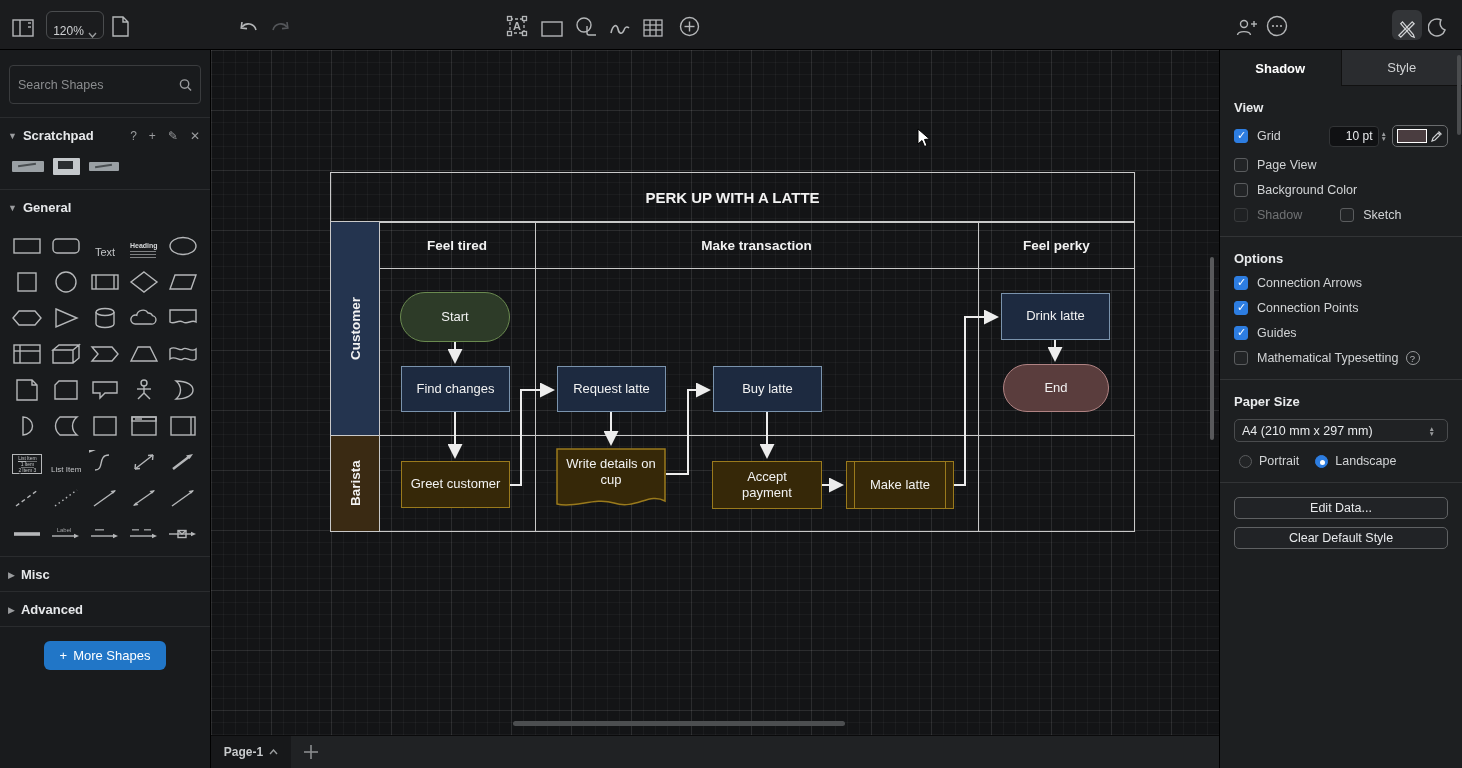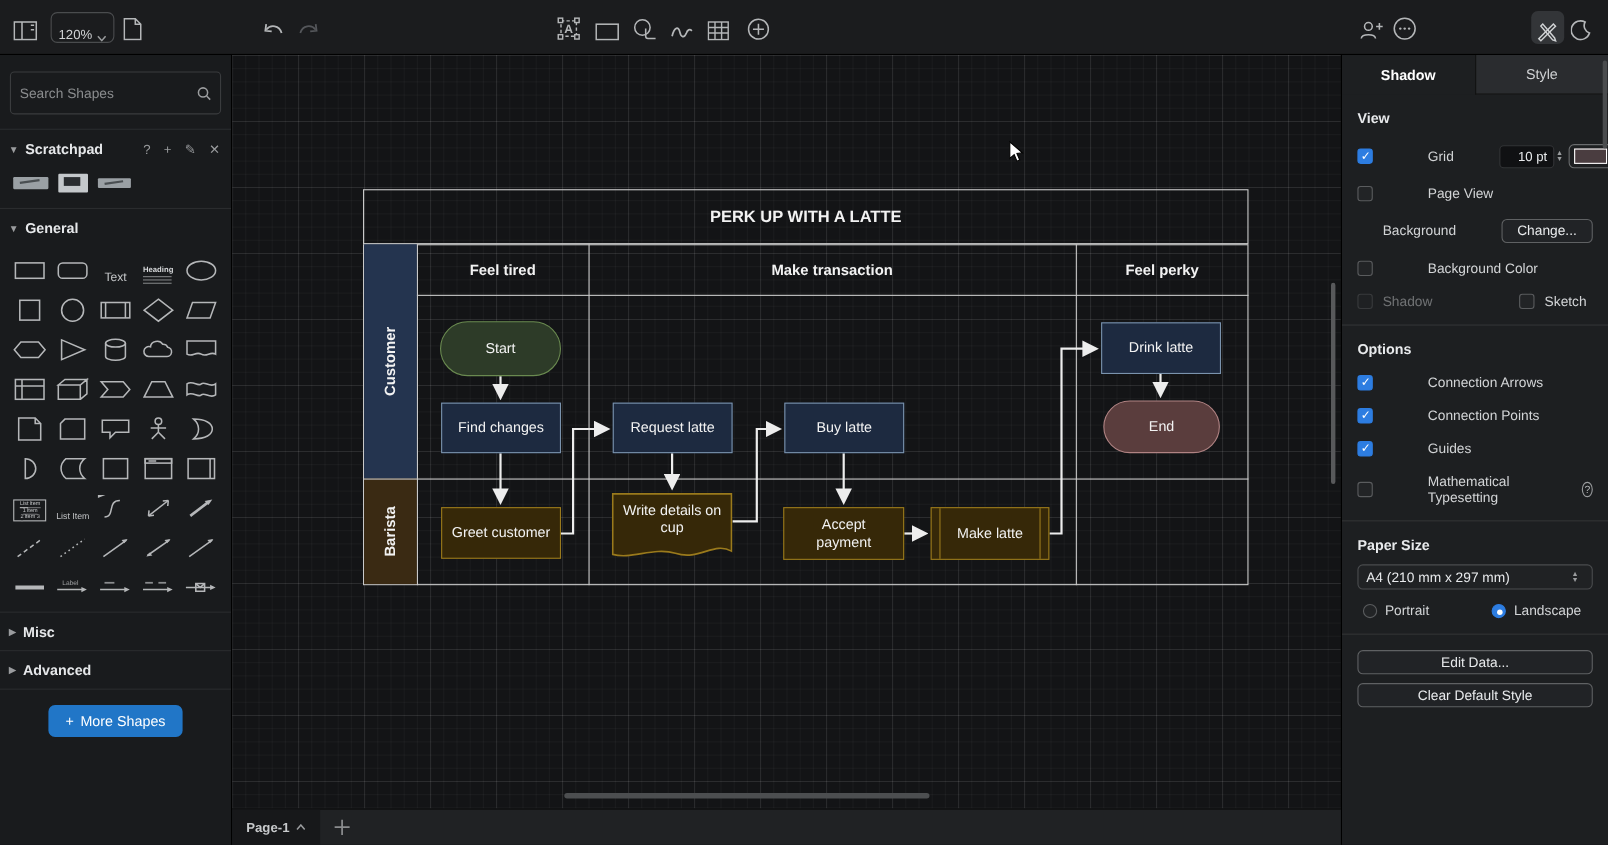--- a/index.html
+++ b/index.html
@@ -89,21 +89,21 @@
   #add-page { width:40px; display:flex; align-items:center; justify-content:center; color:#8a8c8e; cursor:pointer; }
 
   
   #panel { position:absolute; right:0; top:50px; width:243px; height:718px;
     background:#1d1f21; border-left:1px solid #000; z-index:20; font-size:12.5px; }
   #panel-tabs { display:flex; height:36px; }
   .ptab { flex:1; display:flex; align-items:center; justify-content:center; font-size:13px; cursor:pointer; }
   .ptab.active { color:#fff; font-weight:bold; background:#1d1f21; }
   .ptab.inactive { color:#cfd1d3; background:#2a2c2f; border-bottom:1px solid #111; border-left:1px solid #111; }
   .ph { font-weight:bold; color:#e8eaec; margin:14px 0 10px 14px; font-size:13px; }
-  .prow { display:flex; align-items:center; margin:16px 14px 11px 14px; color:#d2d4d6;gap:41px; }
+  .prow { display:flex; align-items:center; margin:5px 14px 11px 14px; color:#d2d4d6; }
   .cb { width:14px; height:14px; border-radius:3px; border:1px solid #5a5c5e; background:#222426;
     margin-right:9px; flex:none; position:relative; cursor:pointer; }
   .cb.on { background:#2d7de1; border-color:#2d7de1; }
   .cb.on::after { content:"✓"; position:absolute; left:2px; top:-1px; font-size:11px; color:#fff; font-weight:bold;}
   .radio { width:13px; height:13px; border-radius:50%; border:1px solid #5a5c5e; background:#222426;
     margin-right:7px; flex:none; position:relative; cursor:pointer;}
   .radio.on { background:#2d7de1; border-color:#2d7de1; }
   .radio.on::after { content:""; position:absolute; left:4px; top:4px; width:5px; height:5px;
     border-radius:50%; background:#fff; }
   .num-input { width:50px; height:21px; background:#101113; border:1px solid #323436; border-radius:4px;
@@ -670,24 +670,20 @@
           </svg>
       </span>
     </span>
   </div>
 
   <div class="prow">
     <span class="cb"></span>
     <span>Page View</span>
   </div>
 
-  <div class="prow">
-    <span style="margin-left:23px">Background</span>
-    <span class="btn" style="margin-left:auto;width:110px">Change...</span>
-  </div>
 
   <div class="prow">
     <span class="cb"></span>
     <span>Background Color</span>
   </div>
 
   <div class="prow">
     <span class="disabled" style="display:flex;align-items:center">
       <span class="cb"></span>
       <span>Shadow</span>

